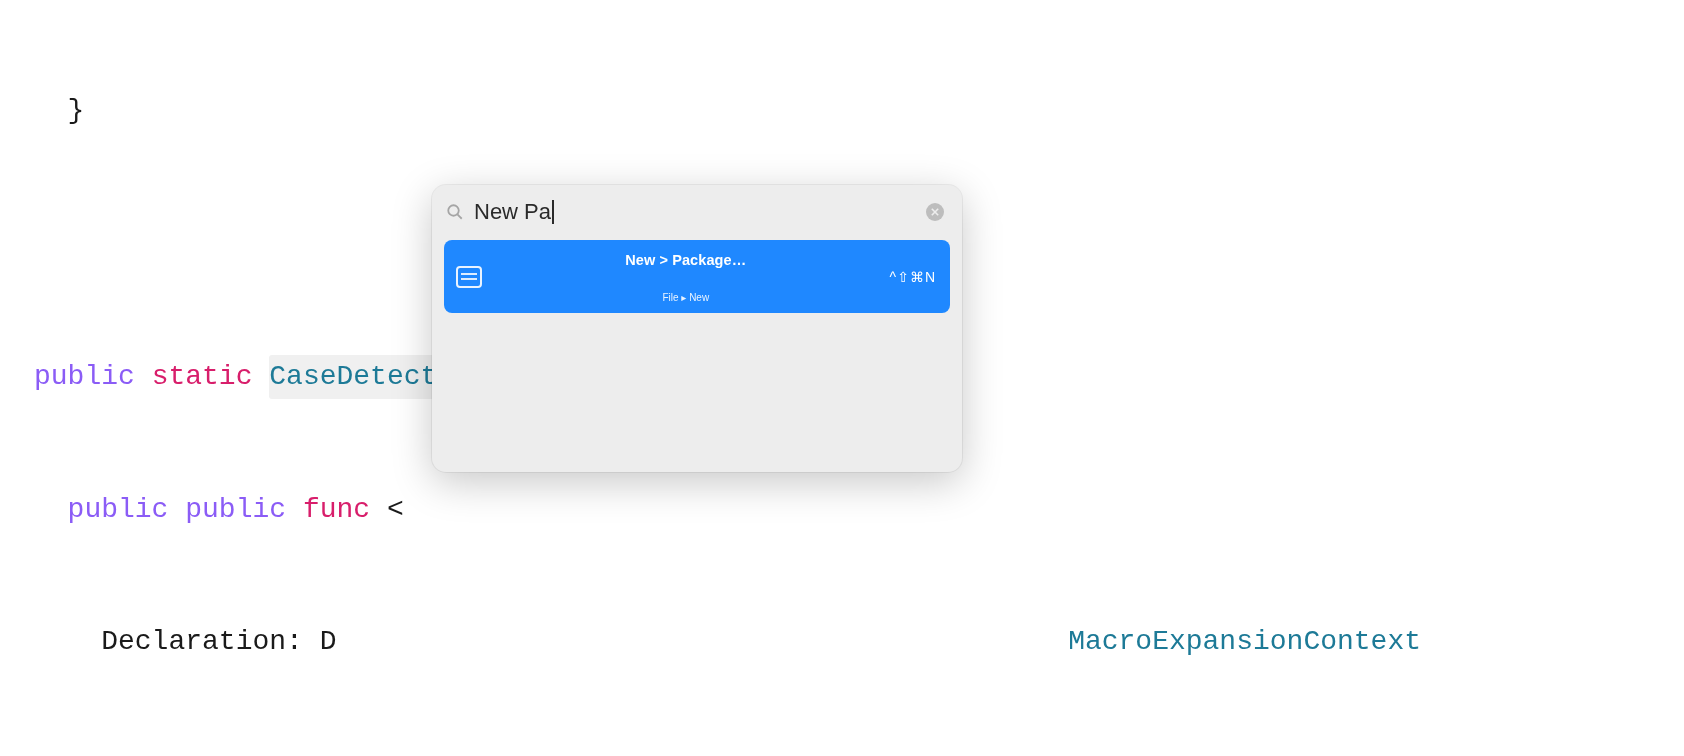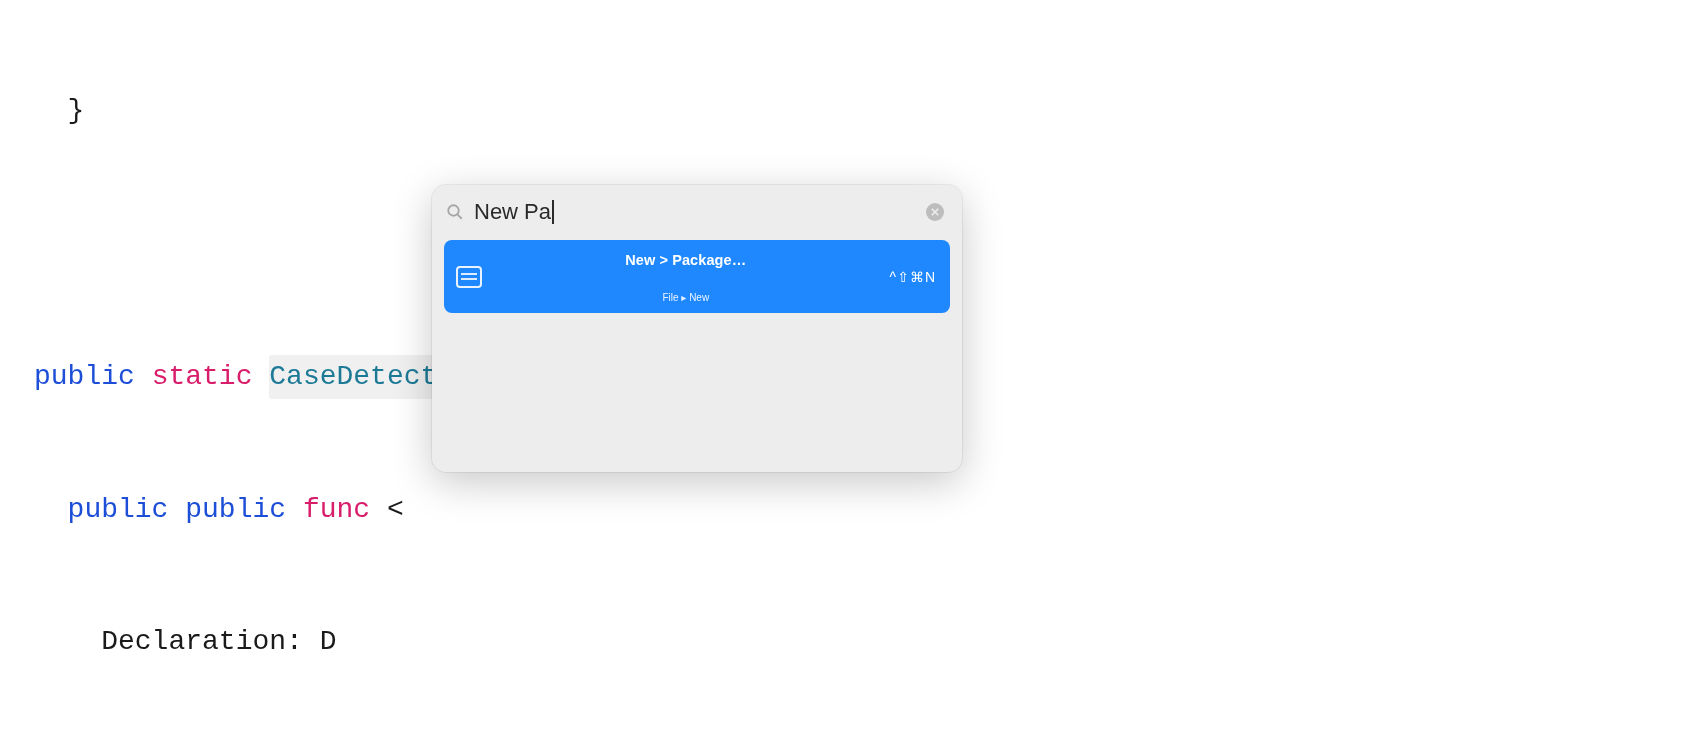--- a/index.html
+++ b/index.html
@@ -25,21 +25,21 @@
       white-space: pre;
     }
     
     .code-line {
       height: 44.5px;
       display: flex;
       align-items: center;
     }
     
     
-    .kw-access { color: #1d4ed8; }
+    .kw-access { color: #8b5cf6; }
     .kw-decl { color: #d81e6b; }
     .typename { color: #1d7a97; }
     .othertype { color: #4c6e92; }
     .funcname { color: #1a8ba0; }
     .plain { color: #1a1a1a; }
     .punct { color: #1a1a1a; }
     
     .highlight-type {
       background: #f0f0f0;
       border-radius: 3px;
@@ -179,21 +179,21 @@
     }
   </style>
 </head>
 <body>
 
 <div class="editor-content">
   <div class="code-line"><span class="punct">  }</span></div>
   <div class="code-line"></div>
   <div class="code-line"><span class="kw-access">public</span><span> </span><span class="kw-decl">static</span><span> </span><span class="typename highlight-type">CaseDetectionMacro</span><span class="punct">: </span><span class="othertype">MemberMacro</span><span class="punct"> {</span></div>
   <div class="code-line"><span>  </span><span class="kw-access">public</span><span> </span><span class="kw-access">public</span><span> </span><span class="kw-decl">func</span><span> </span><span class="punct">&lt;</span></div>
-  <div class="code-line" style="justify-content: space-between; padding-right: 263px;"><span><span class="plain">    Declaration: D</span></span></div>
+  <div class="code-line" style="justify-content: space-between; padding-right: 263px;"><span><span class="plain">    Declaration: D</span></span><span class="typename">MacroExpansionContext</span></div>
   <div class="code-line"><span class="punct">  &gt;(</span></div>
   
   
   
   
   
   
   
   
   

